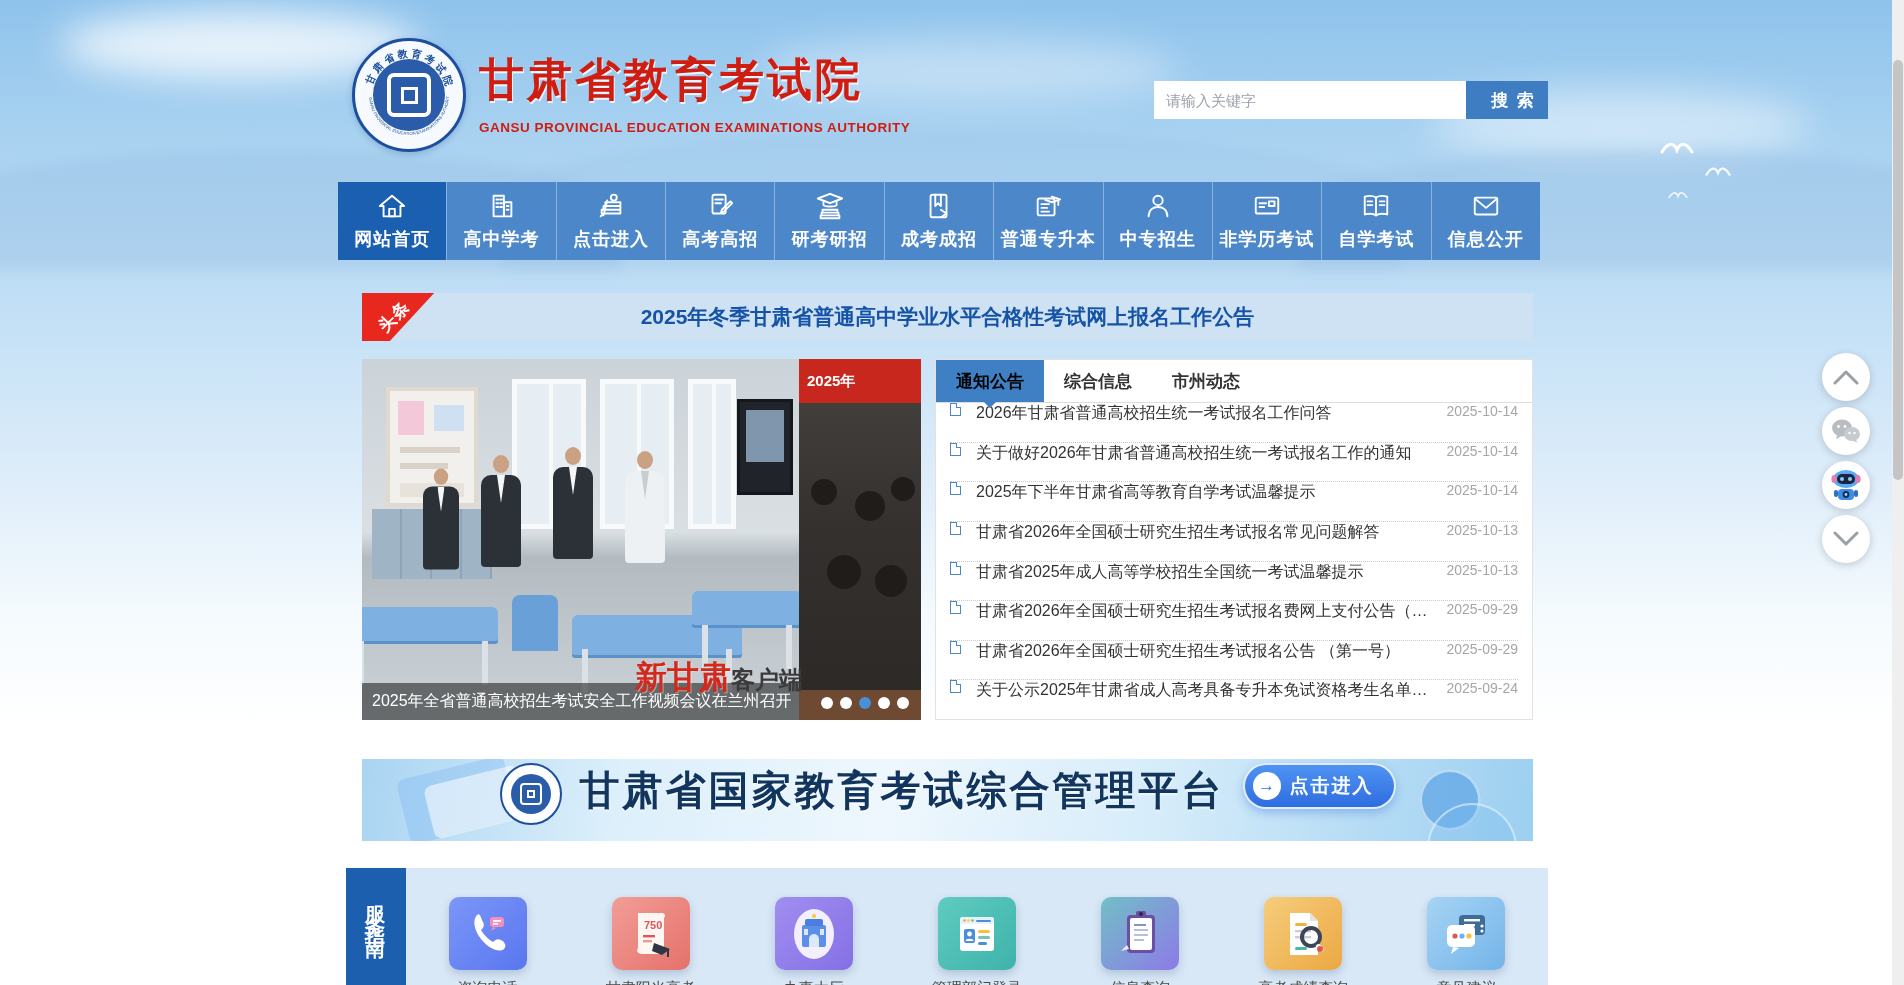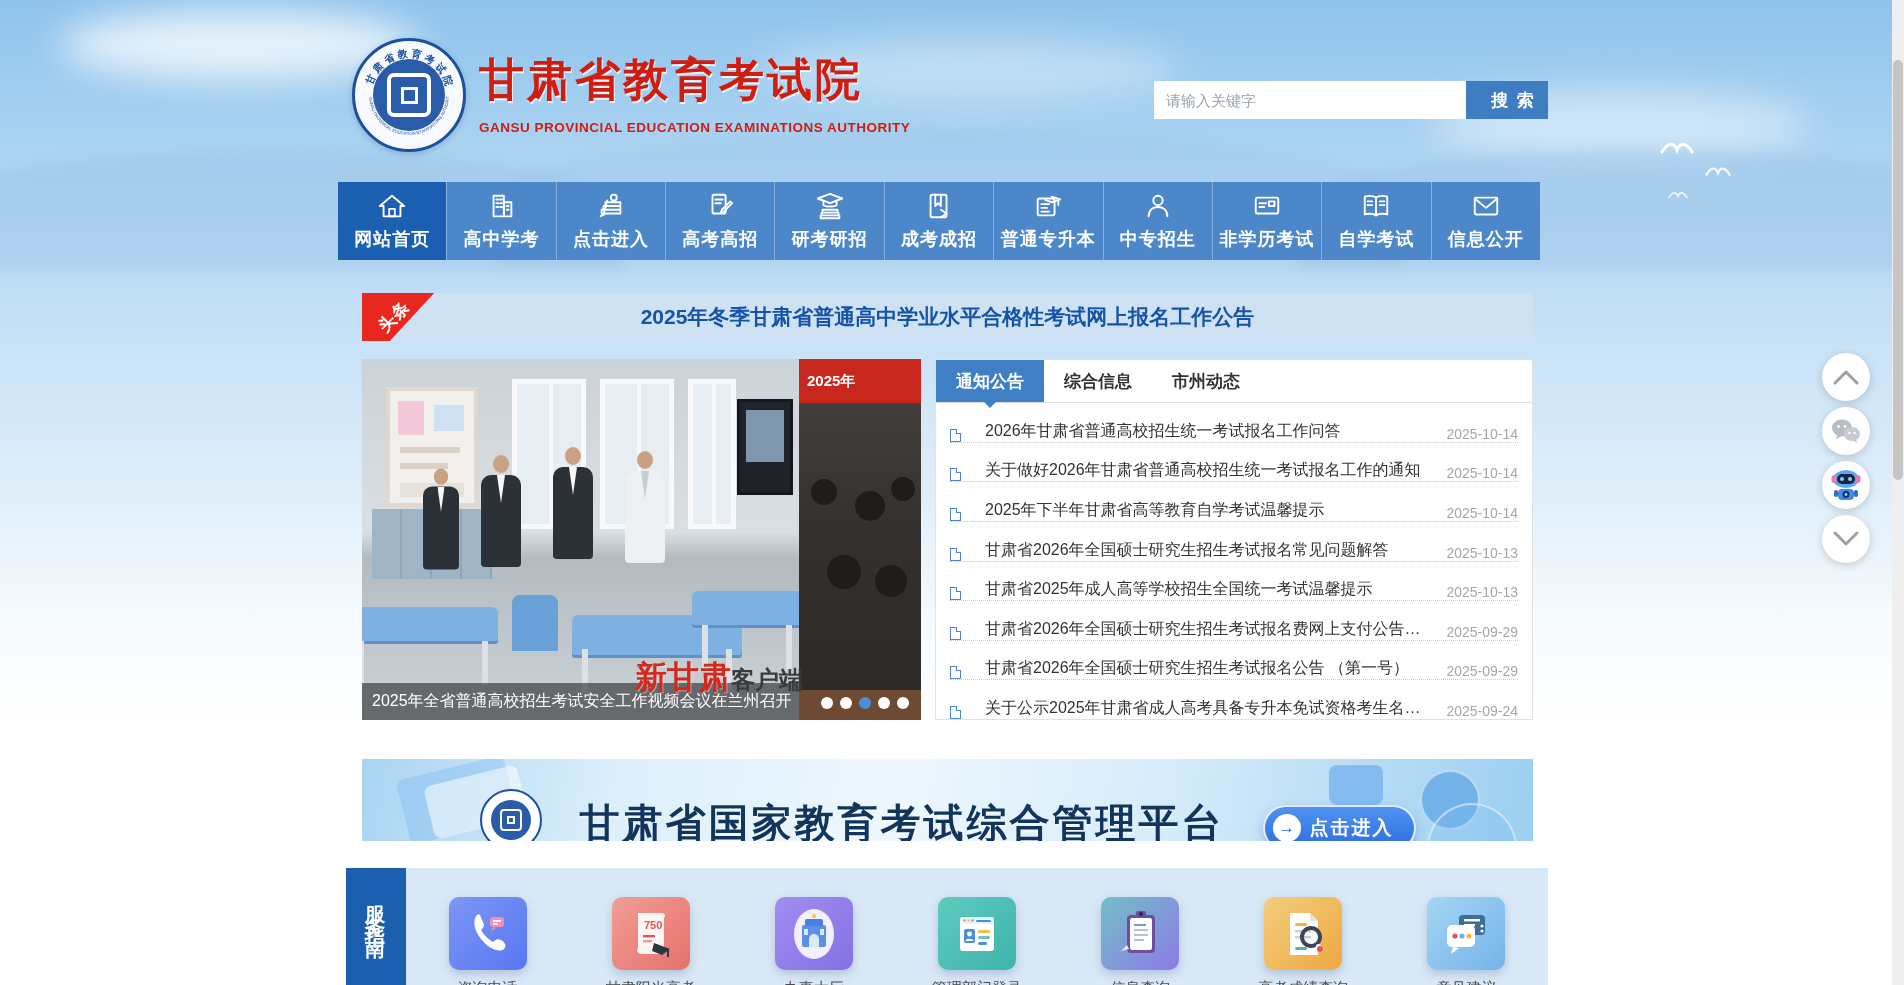--- a/index.html
+++ b/index.html
@@ -90,36 +90,36 @@
   .slide-next .rail { position:absolute; bottom:0; width:100%; height:30px; background:#6e4a33; }
   .dots { position:absolute; right:12px; bottom:11px; display:flex; gap:7px; z-index:4; }
   .dot { width:12px; height:12px; border-radius:50%; background:#fff; cursor:pointer; }
   .dot.active { background:#4a90d9; }
 
   
   .news { position:absolute; left:935px; top:359px; width:598px; height:361px; background:#fff;
           border:1px solid #e2e2e2; display:flex; flex-direction:column; }
   .tabs { height:43px; display:flex; align-items:stretch; border-bottom:1px solid #ddd; flex:none; }
   .tab { padding:0 20px; display:flex; align-items:center; font-size:17px; font-weight:bold; color:#333; cursor:pointer; position:relative; }
-  .tab.active { background:#3f80c5; color:#ffffff;text-align:right; }
+  .tab.active { background:#3f80c5; color:#000000;text-align:right; }
   .tab.active::after { content:""; position:absolute; left:50%; bottom:-6px; margin-left:-6px;
                        border:6px solid transparent; border-top-color:#3f80c5; border-bottom:none; }
   .news-list { flex:1; display:flex; flex-direction:column; padding:0 14px; list-style:none; }
-  .news-row { flex:1; display:flex; align-items:flex-end; gap:24px; border-bottom:1px dotted #c9c9c9; cursor:pointer; }
+  .news-row { flex:1; display:flex; align-items:flex-start; gap:15px; border-bottom:1px dotted #c9c9c9; cursor:pointer; }
   .news-row:last-child { border-bottom:none; }
   .doc-ic { width:11px; height:13px; border:1.5px solid #4a86c8; position:relative; flex:none; }
   .doc-ic::after { content:""; position:absolute; right:-1px; top:-1px; width:4px; height:4px; background:#fff; border-left:1.5px solid #4a86c8; border-bottom:1.5px solid #4a86c8; }
   .news-title { font-size:16px; color:#333; flex:1; white-space:nowrap; overflow:hidden; text-overflow:ellipsis; }
   .news-date { font-size:14px; color:#a6a6a6; flex:none; }
 
   
   .banner { position:absolute; left:362px; top:759px; width:1171px; height:82px; overflow:hidden;
             background:linear-gradient(100deg,#a9d4f2 0%,#dcEFfb 22%,#eef7fd 45%,#d6ecfa 68%,#9ccff0 100%); }
   .banner-deco { position:absolute; border-radius:8px; }
-  .banner-center { position:absolute; left:0; top:10px; width:100%; height:100%; display:flex; align-items:flex-end; justify-content:center; gap:38px; }
+  .banner-center { position:absolute; left:0; top:4px; width:100%; height:100%; display:flex; align-items:flex-start; justify-content:center; gap:18px; }
   .banner-seal { width:62px; height:62px; border-radius:50%; background:#fdfeff; border:2px solid #1d4f9e;
                  display:flex; align-items:center; justify-content:center; flex:none; }
   .banner-seal .core { width:40px; height:40px; border-radius:50%; background:#2a5caa; display:flex; align-items:center; justify-content:center; }
   .banner-seal .em { width:22px; height:22px; border:2.5px solid #fff; border-radius:4px; display:flex; align-items:center; justify-content:center; }
   .banner-seal .em i { width:8px; height:8px; border:2px solid #fff; display:block; }
   .banner-title { font-size:40px; font-weight:bold; color:#12355e; letter-spacing:3px; text-shadow:0 2px 2px rgba(255,255,255,.6); }
   .banner-btn { height:46px; padding:0 20px 0 8px; border-radius:24px; display:flex; align-items:center; gap:9px;
                 background:linear-gradient(180deg,#4f93f2,#2e6de0); border:2px solid rgba(255,255,255,.85);
                 box-shadow:0 4px 10px rgba(46,109,224,.35); cursor:pointer; }
   .banner-btn .arrow-circle { width:28px; height:28px; border-radius:50%; background:#fff; color:#2e6de0;

